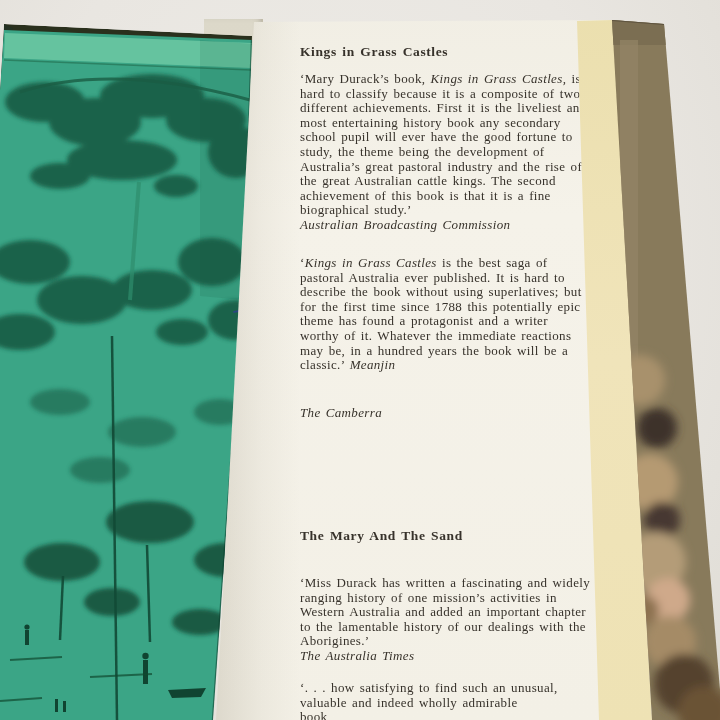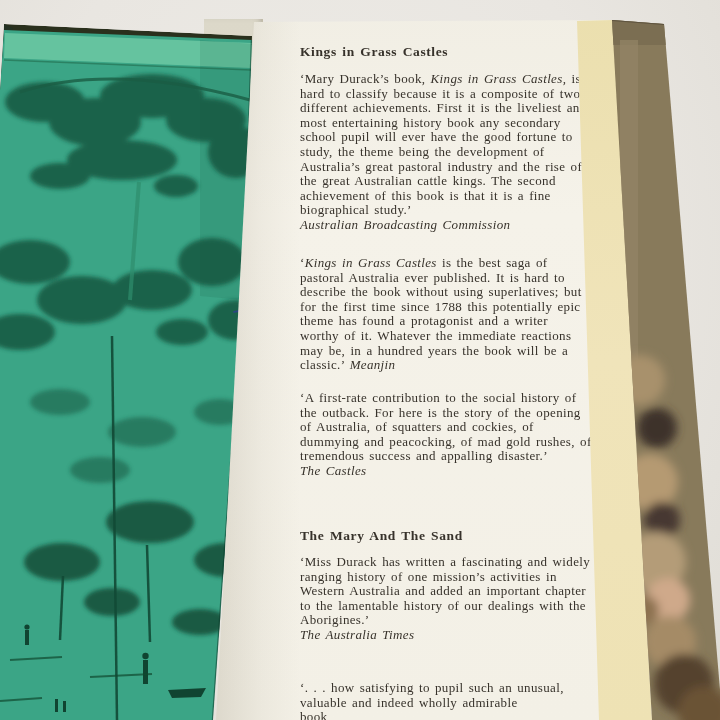--- a/index.html
+++ b/index.html
@@ -38,21 +38,21 @@
   .bluemark{position:absolute;left:241px;top:277px;width:3px;height:72px;
     background:#2e3d8f;transform:rotate(2.5deg);border-radius:2px;opacity:.85;}
   .bluetick{position:absolute;left:233px;top:310px;width:12px;height:2px;
     background:#2e3d8f;transform:rotate(-10deg);border-radius:1px;opacity:.8;}
   
   .col{position:absolute;left:300px;top:0;width:296px;height:720px;color:#37322b;}
   .sec{position:absolute;left:0;width:292px;margin:0;
     font-size:13px;line-height:14.6px;letter-spacing:.35px;word-spacing:1.6px;}
   .hd{font-weight:bold;font-size:13.5px;letter-spacing:.6px;}
   .sec em{font-style:italic;}
-  .s0{top:45px}.s1{top:72px}.s2{top:256px}.s3{top:391px}.s4{top:529px}.s5{top:555px}.s6{top:681px}
+  .s0{top:45px}.s1{top:72px}.s2{top:256px}.s3{top:391px}.s4{top:529px}.s5{top:576px}.s6{top:681px}
 </style>
 </head>
 <body>
 
 <div class="scene">
 
   <div class="sheet"></div>
 
   <div class="layer green">
     <svg viewBox="0 0 720 720" preserveAspectRatio="none">
@@ -130,24 +130,24 @@
   </div>
 
   <div class="bluemark"></div>
   <div class="bluetick"></div>
 
   <div class="layer flap">
     <div class="col">
         <h3 class="sec s0 hd">Kings in Grass Castles</h3>
         <p class="sec s1"><span>‘Mary Durack’s book, </span><em>Kings in Grass Castles,</em><span> is hard to classify because it is a composite of two different achievements. First it is the liveliest and most entertaining history book any secondary school pupil will ever have the good fortune to study, the theme being the development of Australia’s great pastoral industry and the rise of the great Australian cattle kings. The second achievement of this book is that it is a fine biographical study.’</span><br><em>Australian Broadcasting Commission</em></p>
         <p class="sec s2"><span>‘</span><em>Kings in Grass Castles</em><span> is the best saga of pastoral Australia ever published. It is hard to describe the book without using superlatives;  but for the first time since 1788 this potentially epic theme has found a protagonist and a writer worthy of it. Whatever the immediate reactions may be, in a hundred years the book will be a classic.’ </span><em>Meanjin</em></p>
-        <p class="sec s3"><span>‘A first-rate contribution to the social history of the outback. For here is the story of the opening of Australia, of squatters and cockies, of dummying and peacocking, of mad gold rushes, of tremendous success and appalling disaster.’</span><br><em>The Castles</em></p>
+        <p class="sec s3"><br><em>The Camberra</em></p>
         <h3 class="sec s4 hd">The Mary And The Sand</h3>
         <p class="sec s5"><span>‘Miss Durack has written a fascinating and widely ranging history of one mission’s activities in Western Australia and added an important chapter to the lamentable history of our dealings with the Aborigines.’</span><br><em>The Australia Times</em></p>
-        <p class="sec s6"><span>‘. . . how satisfying to pupil such an unusual,</span><br><span>valuable and indeed wholly admirable</span><br><span>book</span></p>
+        <p class="sec s6"><span>‘. . . how satisfying to find such an unusual,</span><br><span>valuable and indeed wholly admirable</span><br><span>book</span></p>
       </div>
   </div>
 
   <div class="layer yellow"></div>
 
   <div class="layer brown">
     <svg viewBox="0 0 720 720" preserveAspectRatio="none">
       <defs>
           <filter id="blob" x="-60%" y="-60%" width="220%" height="220%">
             <feGaussianBlur stdDeviation="5"></feGaussianBlur>

